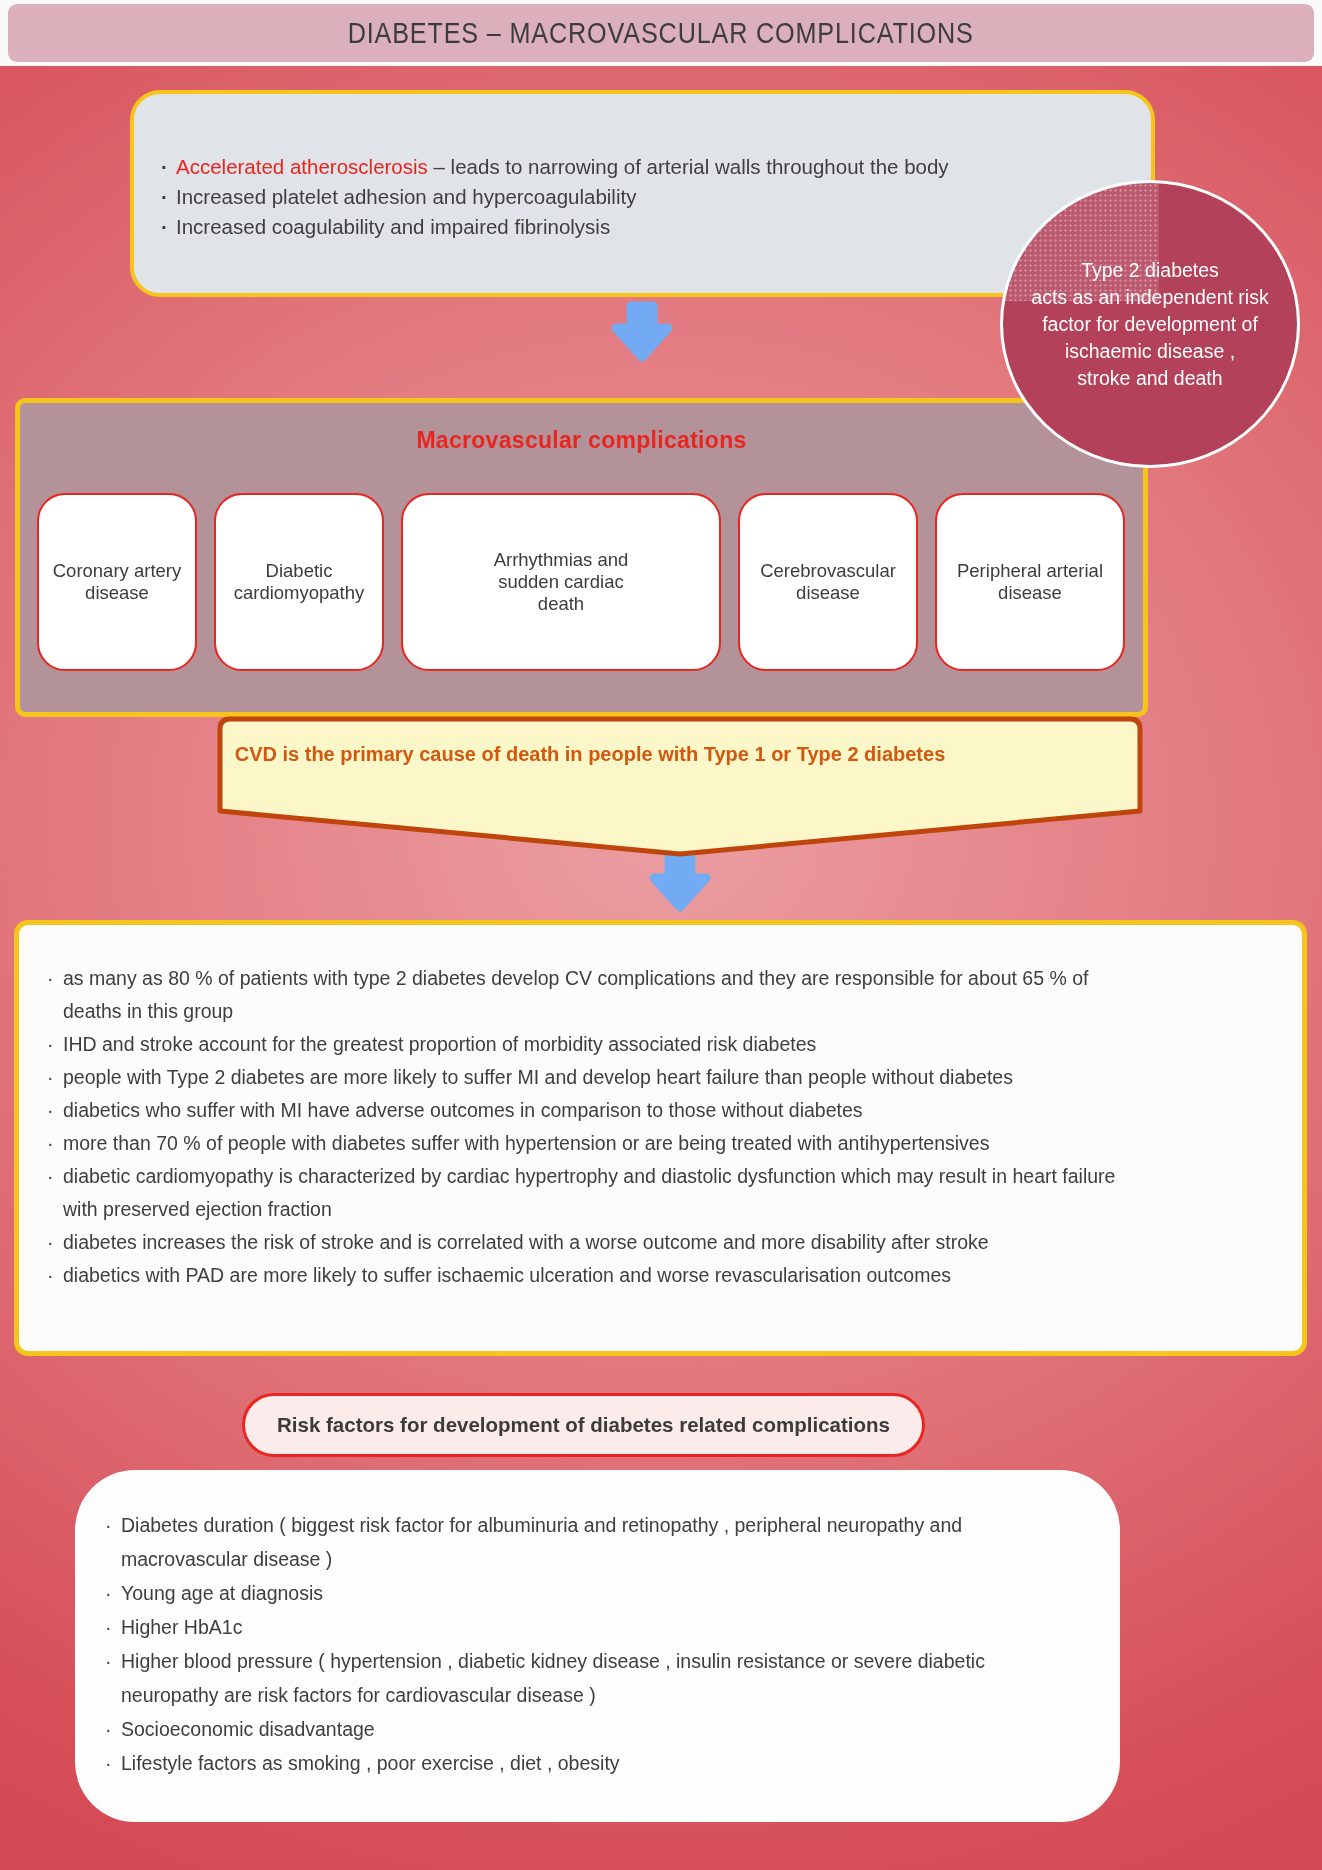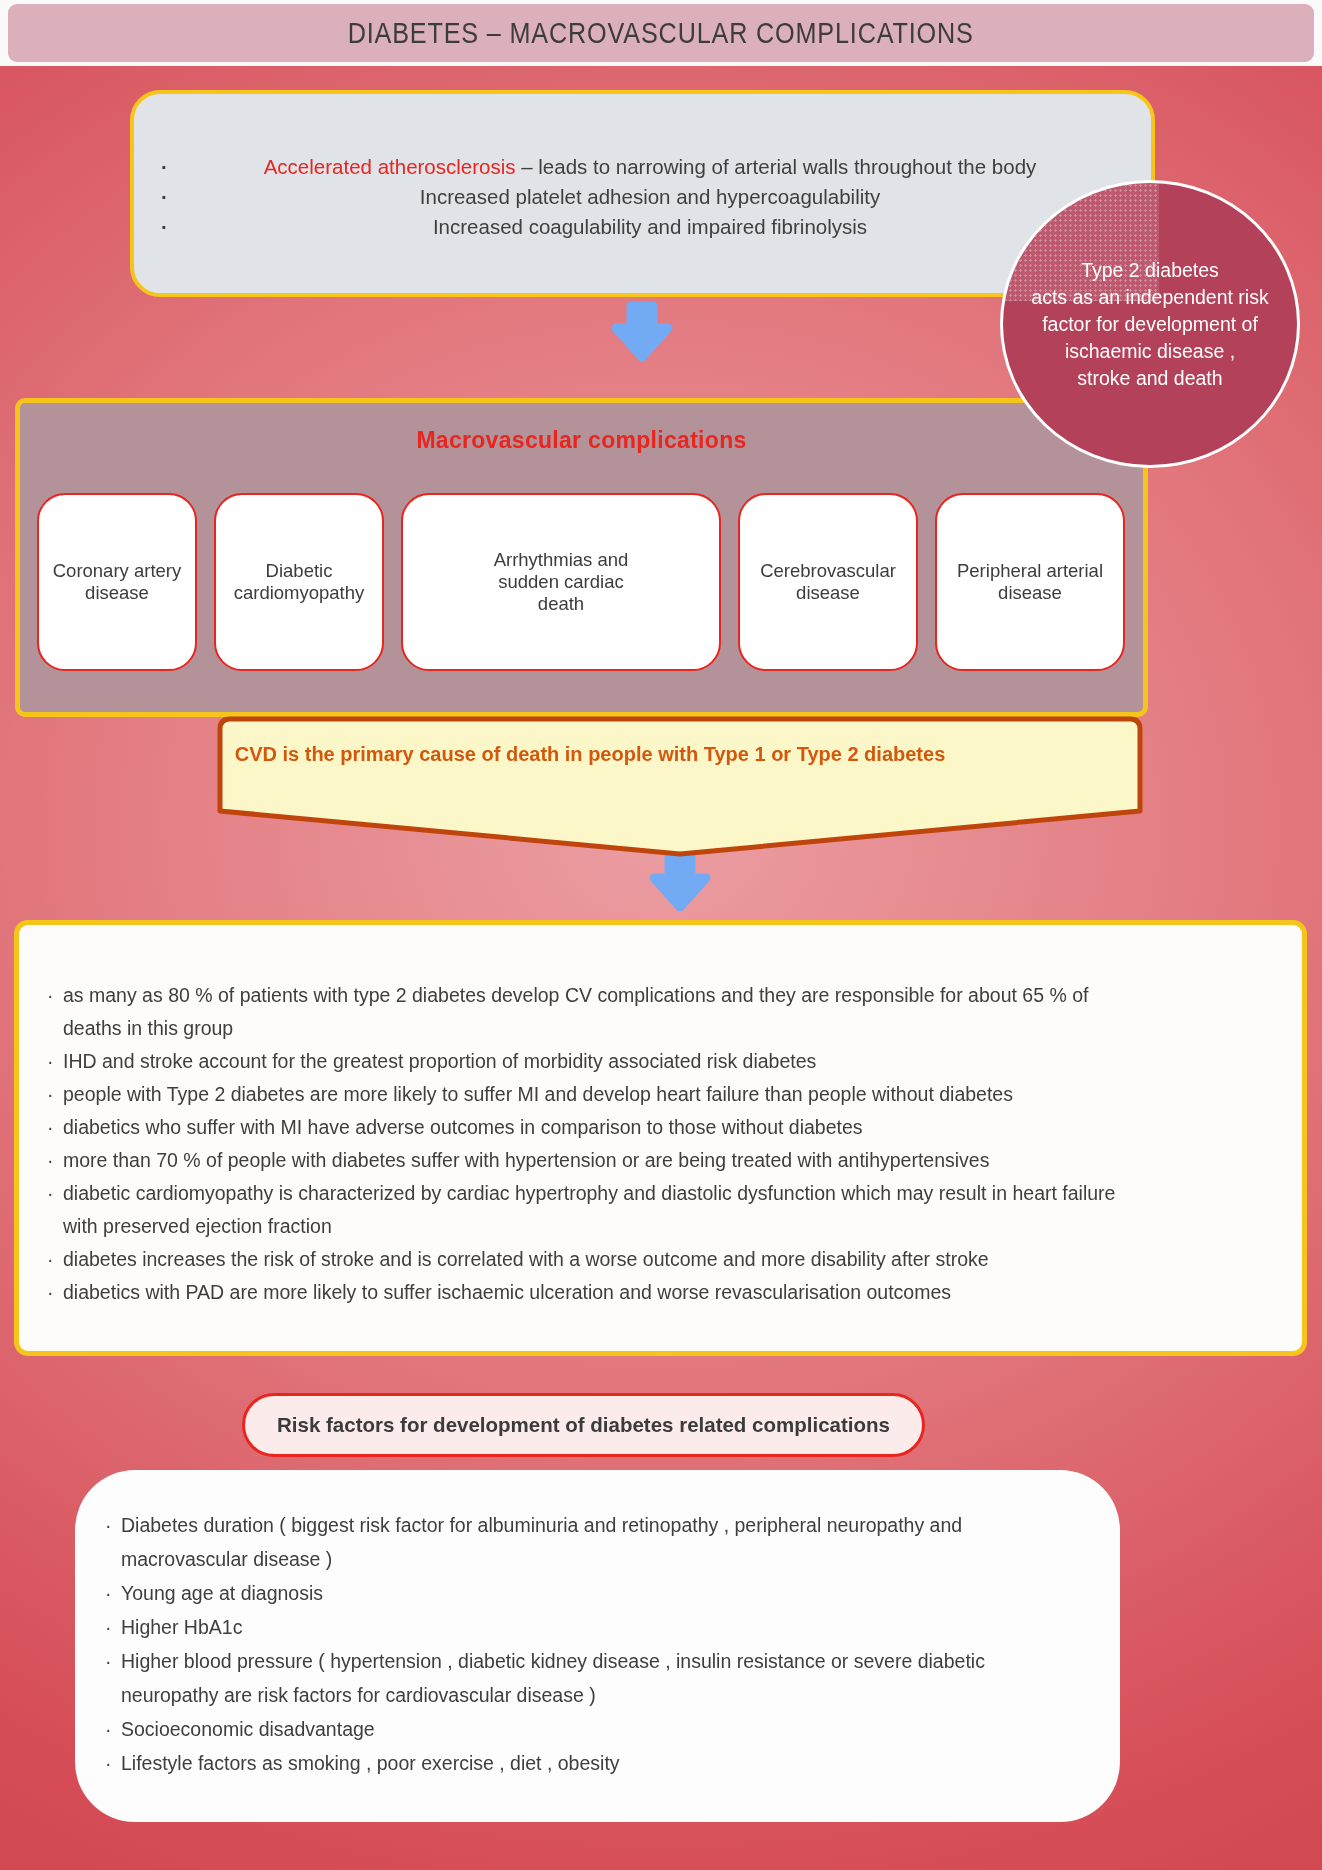--- a/index.html
+++ b/index.html
@@ -9,21 +9,21 @@
     background:radial-gradient(115% 72% at 50% 44%, #eb9ea2 0%, #e2797f 40%, #d64e58 78%, #cf424c 100%);
   }
   .top-strip{position:absolute;top:0;left:0;width:100%;height:66px;background:#fbfafa;}
   .header-bar{position:absolute;left:8px;top:4px;width:1306px;height:58px;border-radius:9px;
     background:var(--header-pink,#dcb0ba);display:flex;align-items:center;justify-content:center;}
   .page-title{margin:0;font-size:30px;font-weight:500;color:#3c3c3c;letter-spacing:1px;
     transform:scaleX(.84);white-space:nowrap;}
 
   .patho-box{position:absolute;left:130px;top:90px;width:1025px;height:207px;box-sizing:border-box;
     background:var(--gray-box,#e0e3e8);border:4px solid var(--gold,#f6c51b);border-radius:30px;}
-  .patho-box ul{list-style:none;margin:0;padding:58px 27px 0 24px;text-align:center;}
+  .patho-box ul{list-style:none;margin:0;padding:58px 27px 0 24px;}
   .patho-box li{position:relative;padding-left:18px;font-size:20.5px;line-height:30px;color:#3f3f3f;}
   .patho-box li::before{content:"\00b7";position:absolute;left:3px;font-weight:700;}
   .hl{color:var(--red-accent,#e8251f);}
 
   .risk-circle{position:absolute;left:1000px;top:180px;width:300px;height:288px;z-index:6;box-sizing:border-box;
     border-radius:50%;background:var(--circle-bg,#b24159);border:3px solid #fff;overflow:hidden;
     display:flex;align-items:center;justify-content:center;text-align:center;}
   .circle-tint{position:absolute;left:0;top:0;width:156px;height:118px;
     background-color:rgba(255,255,255,.13);
     background-image:radial-gradient(rgba(255,255,255,.30) 1px,transparent 1.4px);background-size:5px 5px;}
@@ -45,21 +45,21 @@
   .card-1{width:160px;}.card-2{width:170px;}.card-3{width:320px;}.card-4{width:180px;}.card-5{width:190px;}
   .card-3 .card-label{max-width:160px;display:inline-block;}
 
   .banner-svg{position:absolute;left:212px;top:712px;z-index:3;}
   .banner-shape{fill:var(--banner-bg,#fbf7c9);stroke:var(--banner-border,#bf450c);stroke-width:5;stroke-linejoin:round;}
   .banner-text{position:absolute;left:230px;top:740px;width:720px;z-index:4;text-align:center;
     font-size:20px;font-weight:700;line-height:29px;color:var(--banner-text,#d2580e);}
 
   .evidence-box{position:absolute;left:14px;top:920px;width:1293px;height:436px;box-sizing:border-box;
     background:#fdfcfa;border:5px solid var(--gold,#f6c51b);border-radius:14px;}
-  .evidence-box ul{list-style:none;margin:0;padding:54px 20px 0 24px;}
+  .evidence-box ul{list-style:none;margin:0;padding:37px 20px 0 24px;}
   .evidence-box li{position:relative;padding-left:20px;font-size:19.5px;line-height:33px;color:#3e3e3e;max-width:1085px;}
   .evidence-box li::before{content:"\00b7";position:absolute;left:4px;}
 
   .risk-pill{position:absolute;left:242px;top:1393px;width:683px;height:64px;box-sizing:border-box;z-index:2;
     background:var(--pill-bg,#fcebeb);border:3px solid var(--red-accent,#e8251f);border-radius:32px;
     display:flex;align-items:center;justify-content:center;}
   .risk-pill-title{font-size:20.5px;font-weight:700;color:#3b3b3b;}
 
   .risk-box{position:absolute;left:75px;top:1470px;width:1045px;height:352px;background:#fdfdfd;border-radius:60px;}
   .risk-box ul{list-style:none;margin:0;padding:38px 40px 0 26px;}

